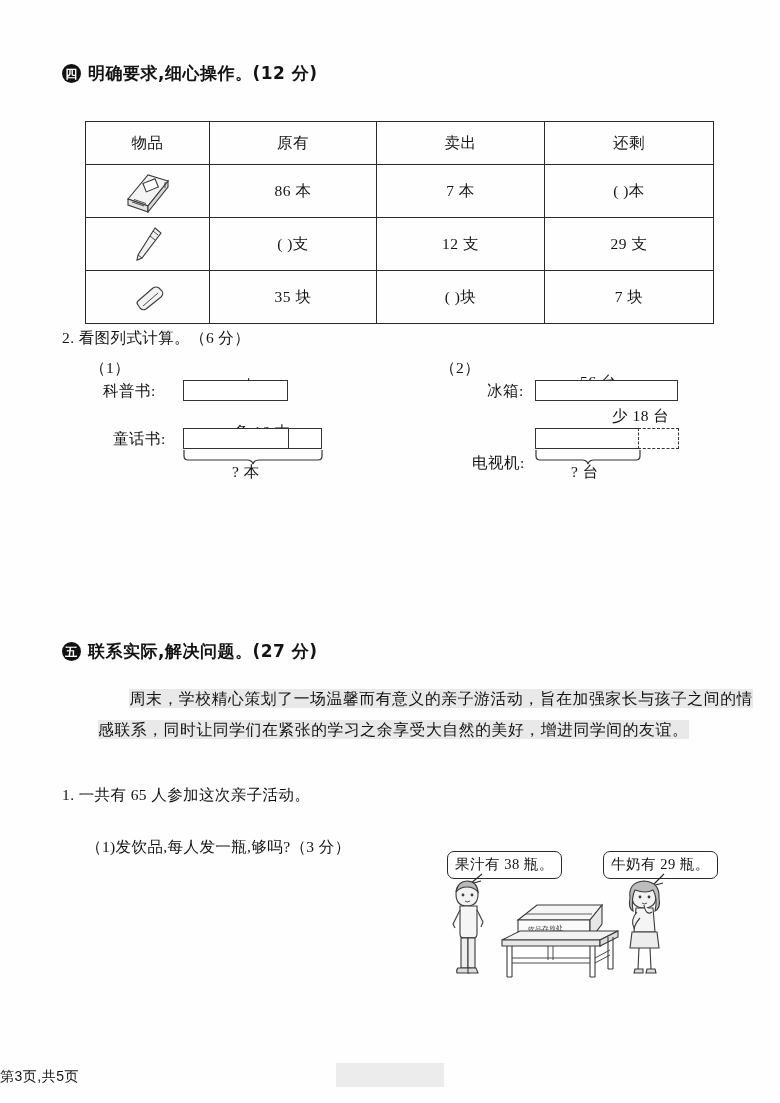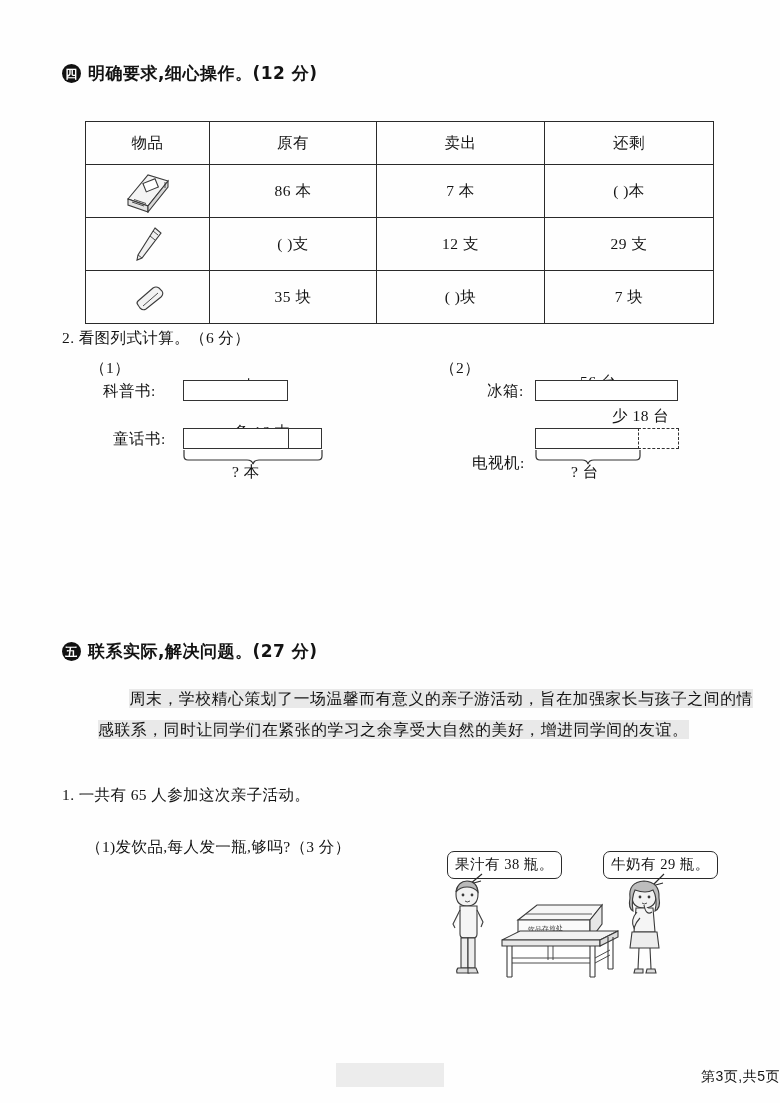--- a/index.html
+++ b/index.html
@@ -127,21 +127,21 @@
     padding: 3px 7px 4px 7px;
     letter-spacing: .5px;
     white-space: nowrap;
   }
 
   
   .footer {
     position: absolute;
     left: 0;
     width: 780px;
-    text-align: right;
+    text-align: left;
     font-size: 14px;
     letter-spacing: .5px;
     font-family: "Liberation Sans", "DejaVu Sans", sans-serif;
   }
   .footer-band {
     position: absolute;
     background: #ececec;
   }
 </style>
 </head>

